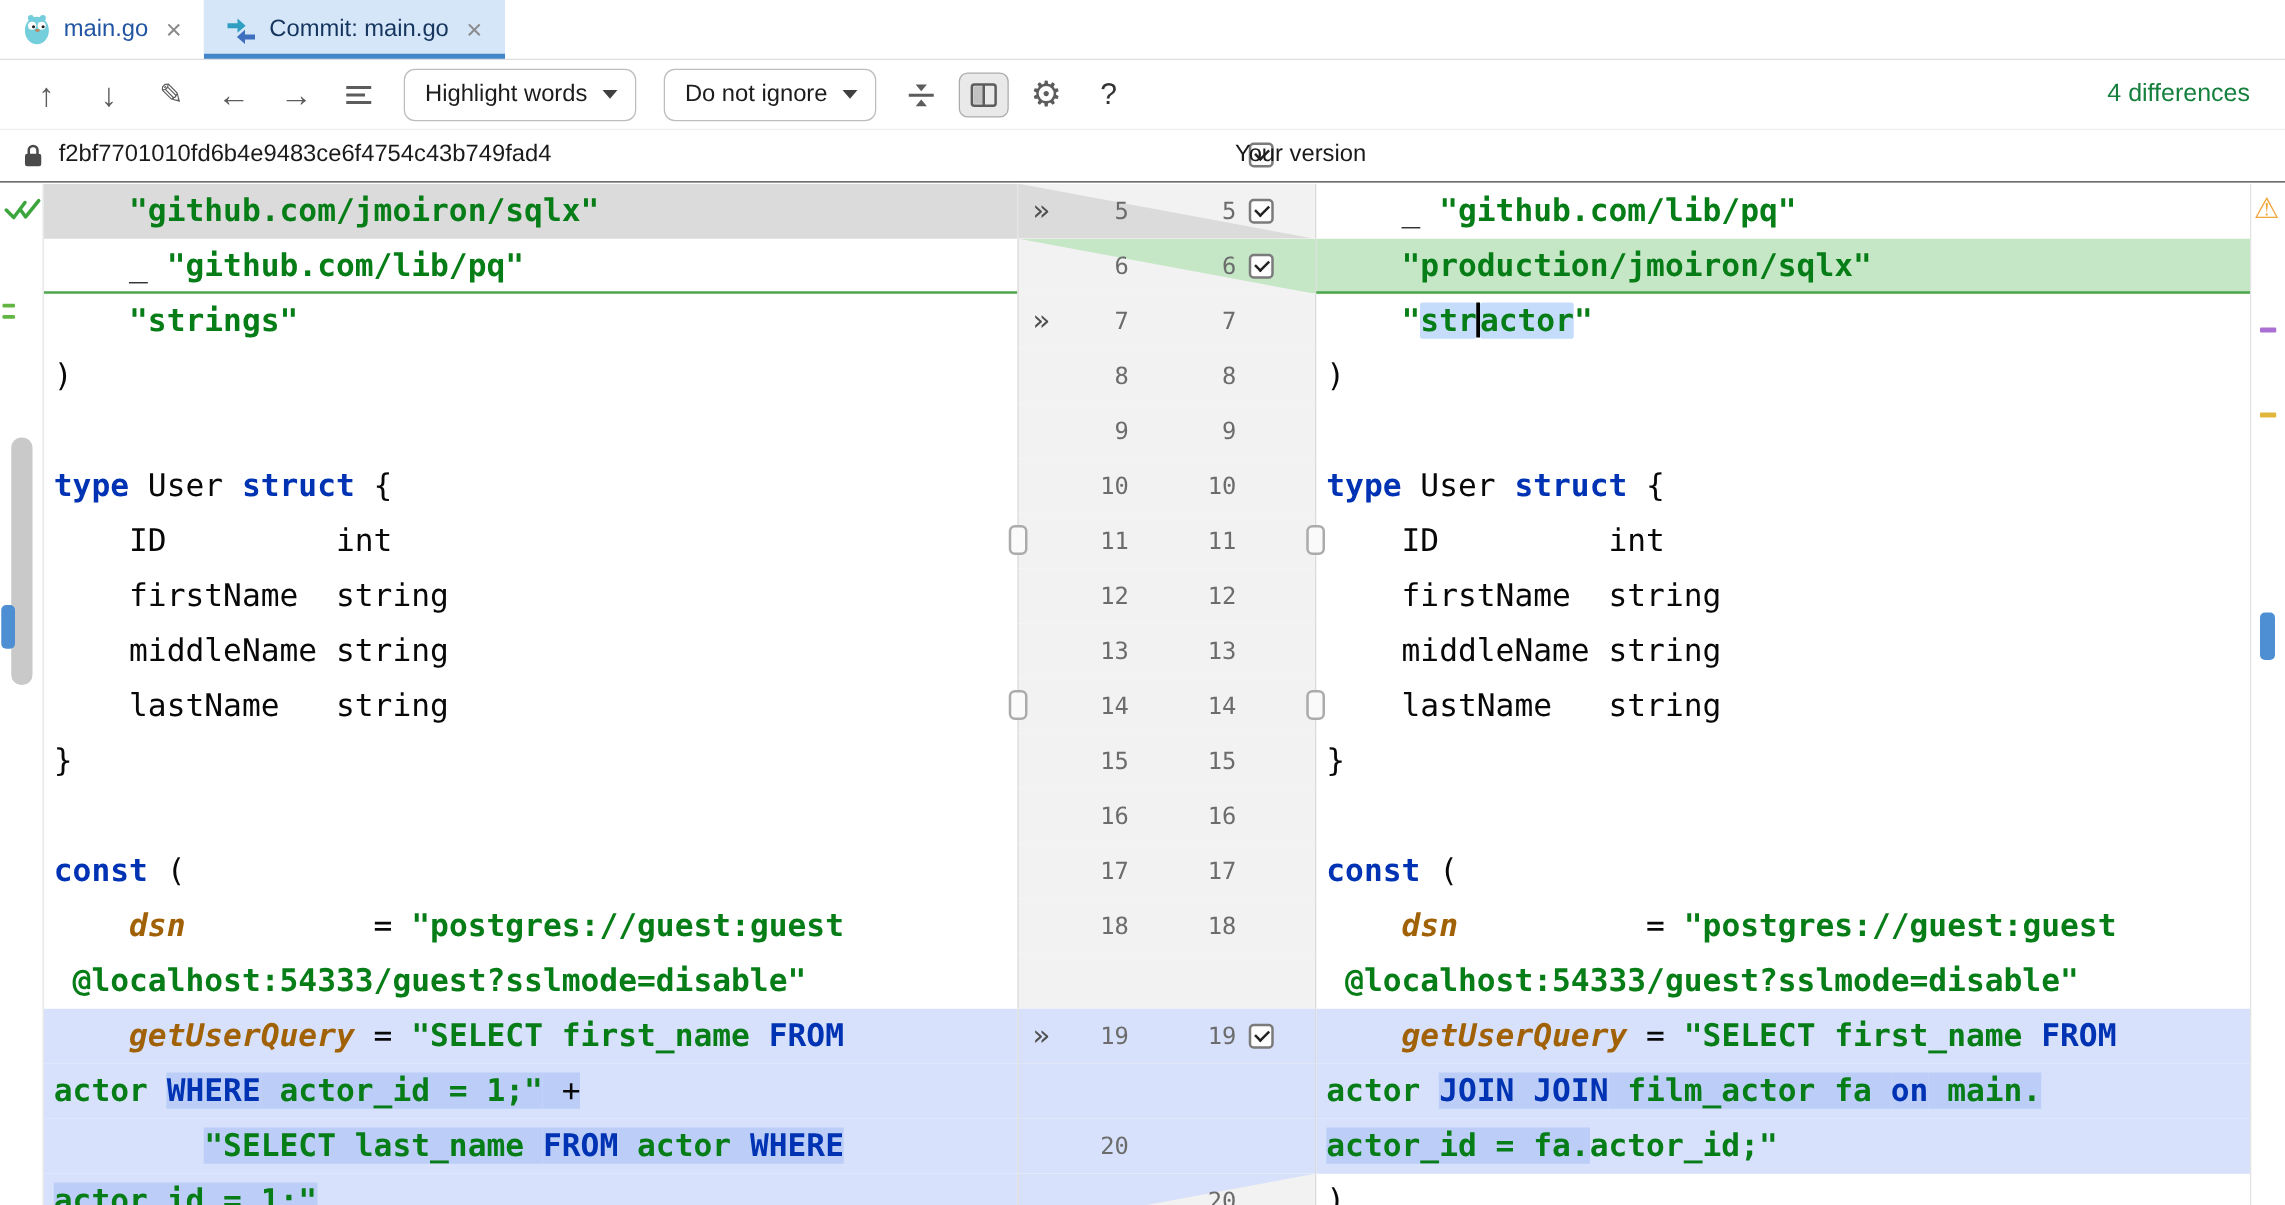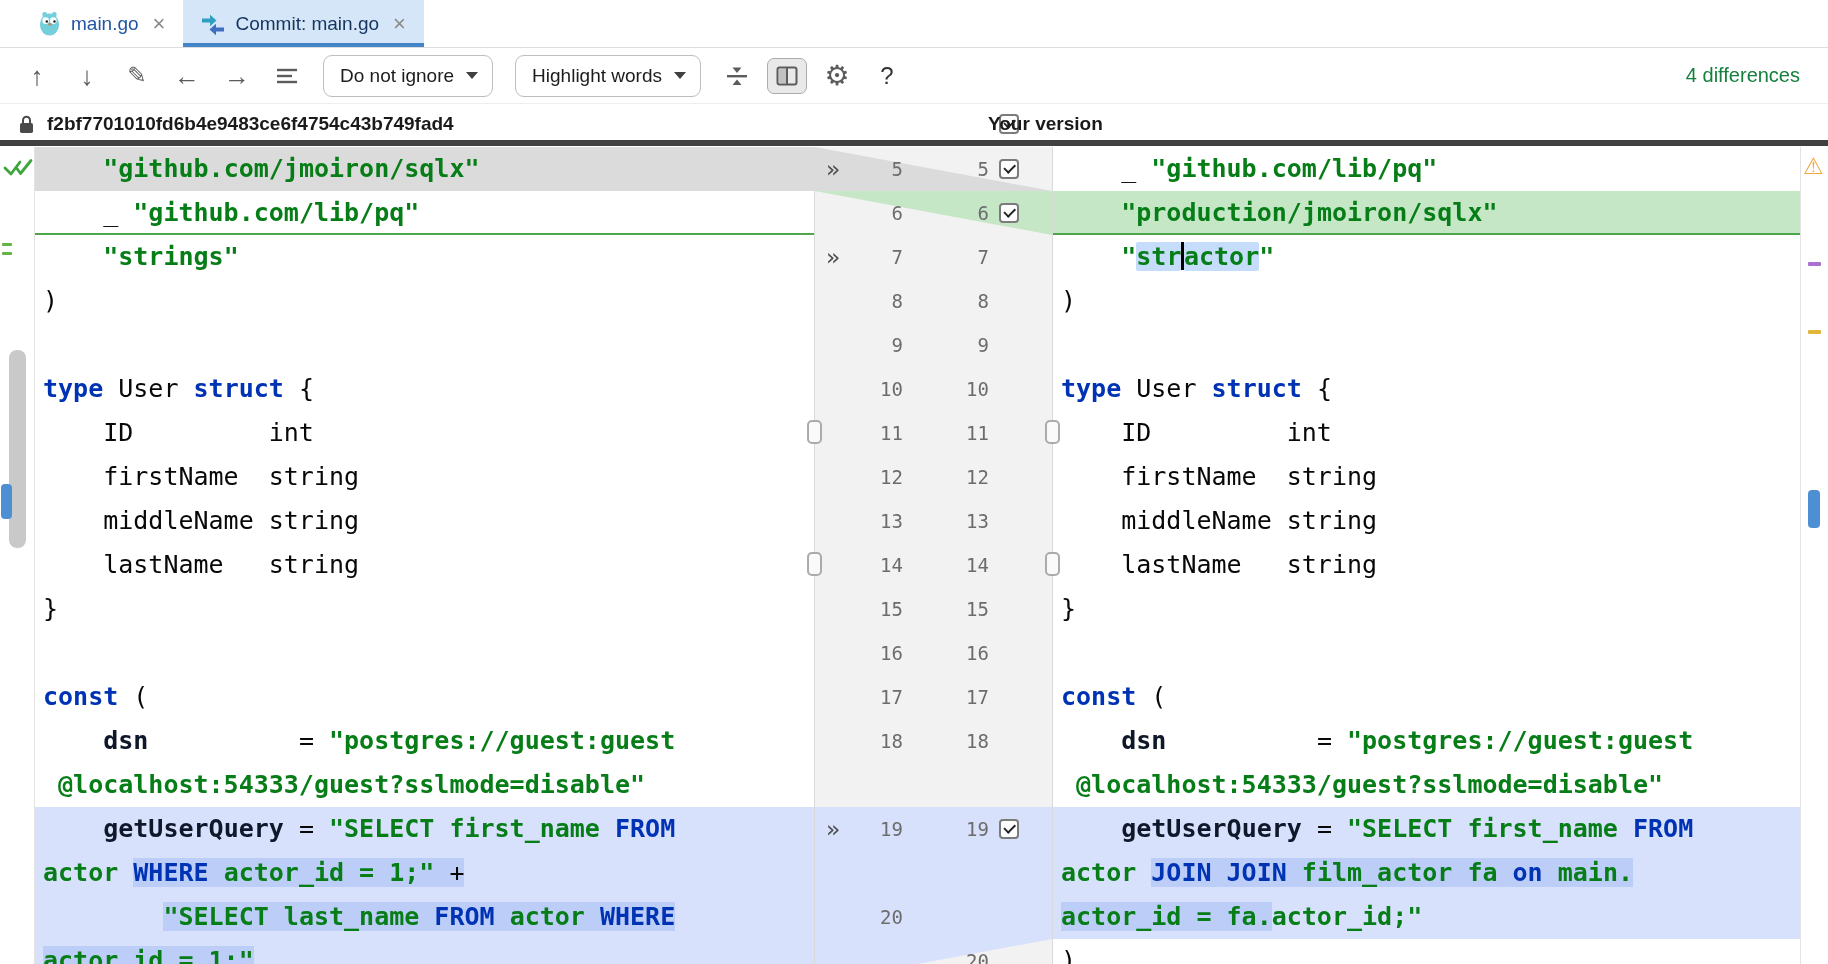--- a/index.html
+++ b/index.html
@@ -1,20 +1,20 @@
 <!DOCTYPE html>
 <html><head>
 <meta charset="utf-8">
 <style>
   html,body{margin:0;padding:0;}
   body{width:1828px;height:964px;overflow:hidden;background:#fff;position:relative;
        font-family:"Liberation Sans",sans-serif;}
 
   
-  .tabbar{height:48px;display:flex;align-items:stretch;padding-left:20px;
+  .tabbar{height:48px;display:flex;align-items:stretch;
           border-bottom:1px solid #DEDEDE;background:#fff;box-sizing:border-box;}
   .tab{display:flex;align-items:center;gap:10px;padding:0 18px;font-size:19px;
        color:#2155A4;position:relative;cursor:default;white-space:nowrap;}
   .tab.active{background:#D5E6F8;box-shadow:inset 0 -4px 0 #4285C9;color:#15355E;}
   .tab .close{color:#8a8a8a;font-size:22px;margin-left:4px;line-height:1;}
 
   
   .toolbar{height:56px;display:flex;align-items:center;padding:0 28px 0 14px;gap:4px;
            border-bottom:1px solid #EFEFEF;box-sizing:border-box;}
   .tbicon{min-width:46px;height:40px;display:flex;align-items:center;justify-content:center;
@@ -22,41 +22,41 @@
   .tbicon.small{font-size:23px;}
   .activebox{border:1px solid #ABABAB;background:#E9E9E9;border-radius:7px;
              width:38px;height:34px;min-width:38px;display:flex;align-items:center;justify-content:center;}
   .dd{height:40px;border:1px solid #BDBDBD;border-radius:9px;display:flex;align-items:center;
       gap:12px;padding:0 14px 0 16px;font-size:19px;color:#1c1c1c;margin:0 9px;white-space:nowrap;}
   .caret-down{width:0;height:0;border-left:6px solid transparent;border-right:6px solid transparent;
               border-top:7px solid #3f3f3f;}
   .diffcount{margin-left:auto;font-size:20px;color:#15803d;}
 
   
-  .hashrow{height:42px;position:relative;border-bottom:6px solid #404040;box-sizing:border-box;font-weight:bold;}
+  .hashrow{height:42px;position:relative;border-bottom:1px solid #404040;box-sizing:border-box;}
   .hashrow .lockwrap{position:absolute;left:19px;top:11px;}
   .hash{position:absolute;left:47px;top:9px;font-size:19px;color:#1a1a1a;}
   .verlabel{position:absolute;left:988px;top:9px;font-size:19px;color:#1a1a1a;}
   .hashrow .cb{position:absolute;left:999px;top:10px;}
 
   
   .editor{position:absolute;top:147px;left:0;right:0;bottom:0;background:#fff;}
   .lstrip{position:absolute;left:0;top:0;bottom:0;width:34px;border-right:1px solid #E3E3E3;background:#fff;}
   .rstrip{position:absolute;right:0;top:0;bottom:0;width:27px;border-left:1px solid #E3E3E3;background:#fff;}
   .rows{position:absolute;left:35px;right:28px;top:0;bottom:0;overflow:hidden;}
   .row{display:grid;grid-template-columns:779px 239px 1fr;height:44px;}
   .code{font-family:"DejaVu Sans Mono",monospace;font-size:25px;line-height:44px;
         white-space:pre;padding-left:8px;color:#080808;overflow:hidden;position:relative;box-sizing:border-box;}
   .bg-del{background:#DBDBDB;}
   .bg-add{background:#C5E7C6;}
   .bg-mod{background:#D7E1FB;}
   .insline{box-shadow:inset 0 -2px 0 #4CA64C;}
   .s{color:#067D17;font-weight:bold;}
   .k{color:#0033B3;font-weight:bold;}
-  .c{color:#0f172a;font-weight:bold;}
+  .c{color:#a16207;font-style:italic;font-weight:bold;}
   .p{color:#080808;}
   .wd{background:#BCCEF8;}
   .hl{background:#C5DDFB;border-radius:2px;}
   .caret{display:inline-block;width:2.5px;height:28px;background:#000;vertical-align:-5px;}
 
   .gutter{position:relative;background:#F2F2F2;border-left:1px solid #DADADA;border-right:1px solid #DADADA;
           display:flex;align-items:center;box-sizing:border-box;}
   .conn{position:absolute;inset:0;z-index:0;}
   .conn-del{background:#DBDBDB;clip-path:polygon(0 0,100% 100%,0 100%);}
   .conn-add{background:#C5E7C6;clip-path:polygon(0 0,100% 0,100% 100%);}
@@ -129,25 +129,25 @@
     <svg width="22" height="18">
         <g stroke="#5c5c5c" stroke-width="2.4">
       <line x1="1" y1="3" x2="21" y2="3"></line>
           <line x1="1" y1="9" x2="16" y2="9"></line>
           <line x1="1" y1="15" x2="21" y2="15"></line>
     </g>
       </svg>
   </span>
 
   <div class="dd">
+    <span>Highlight words</span>
+    <span class="caret-down"></span>
+  </div>
+  <div class="dd">
     <span>Do not ignore</span>
-    <span class="caret-down"></span>
-  </div>
-  <div class="dd">
-    <span>Highlight words</span>
     <span class="caret-down"></span>
   </div>
 
   <span class="tbicon">
     <svg width="26" height="24">
       <polygon points="8.5,3.5 17.5,3.5 13,9" fill="#5c5c5c"></polygon>
       <rect x="3" y="11" width="20" height="2.4" fill="#5c5c5c"></rect>
       <polygon points="13,15.5 8.5,21 17.5,21" fill="#5c5c5c"></polygon>
     </svg>
   </span>

